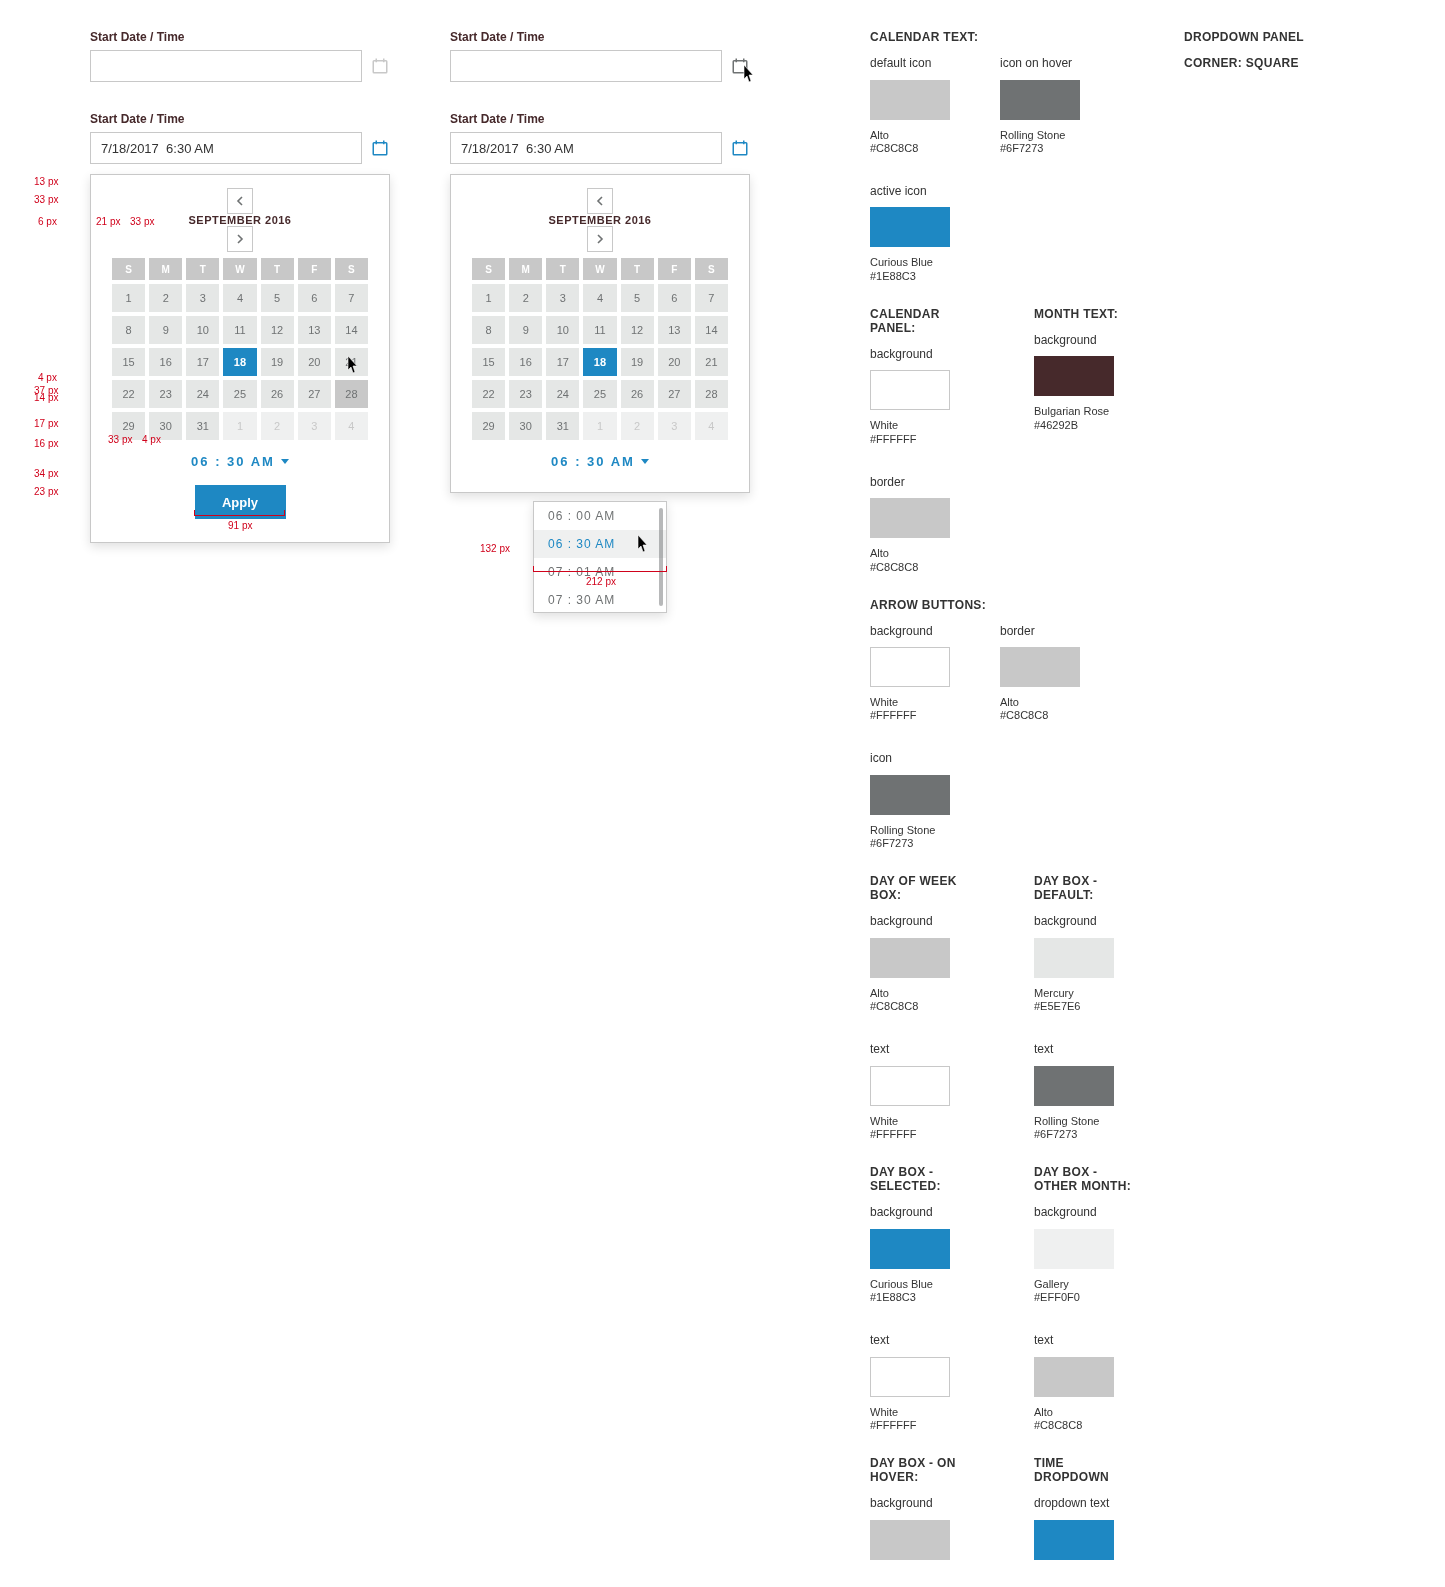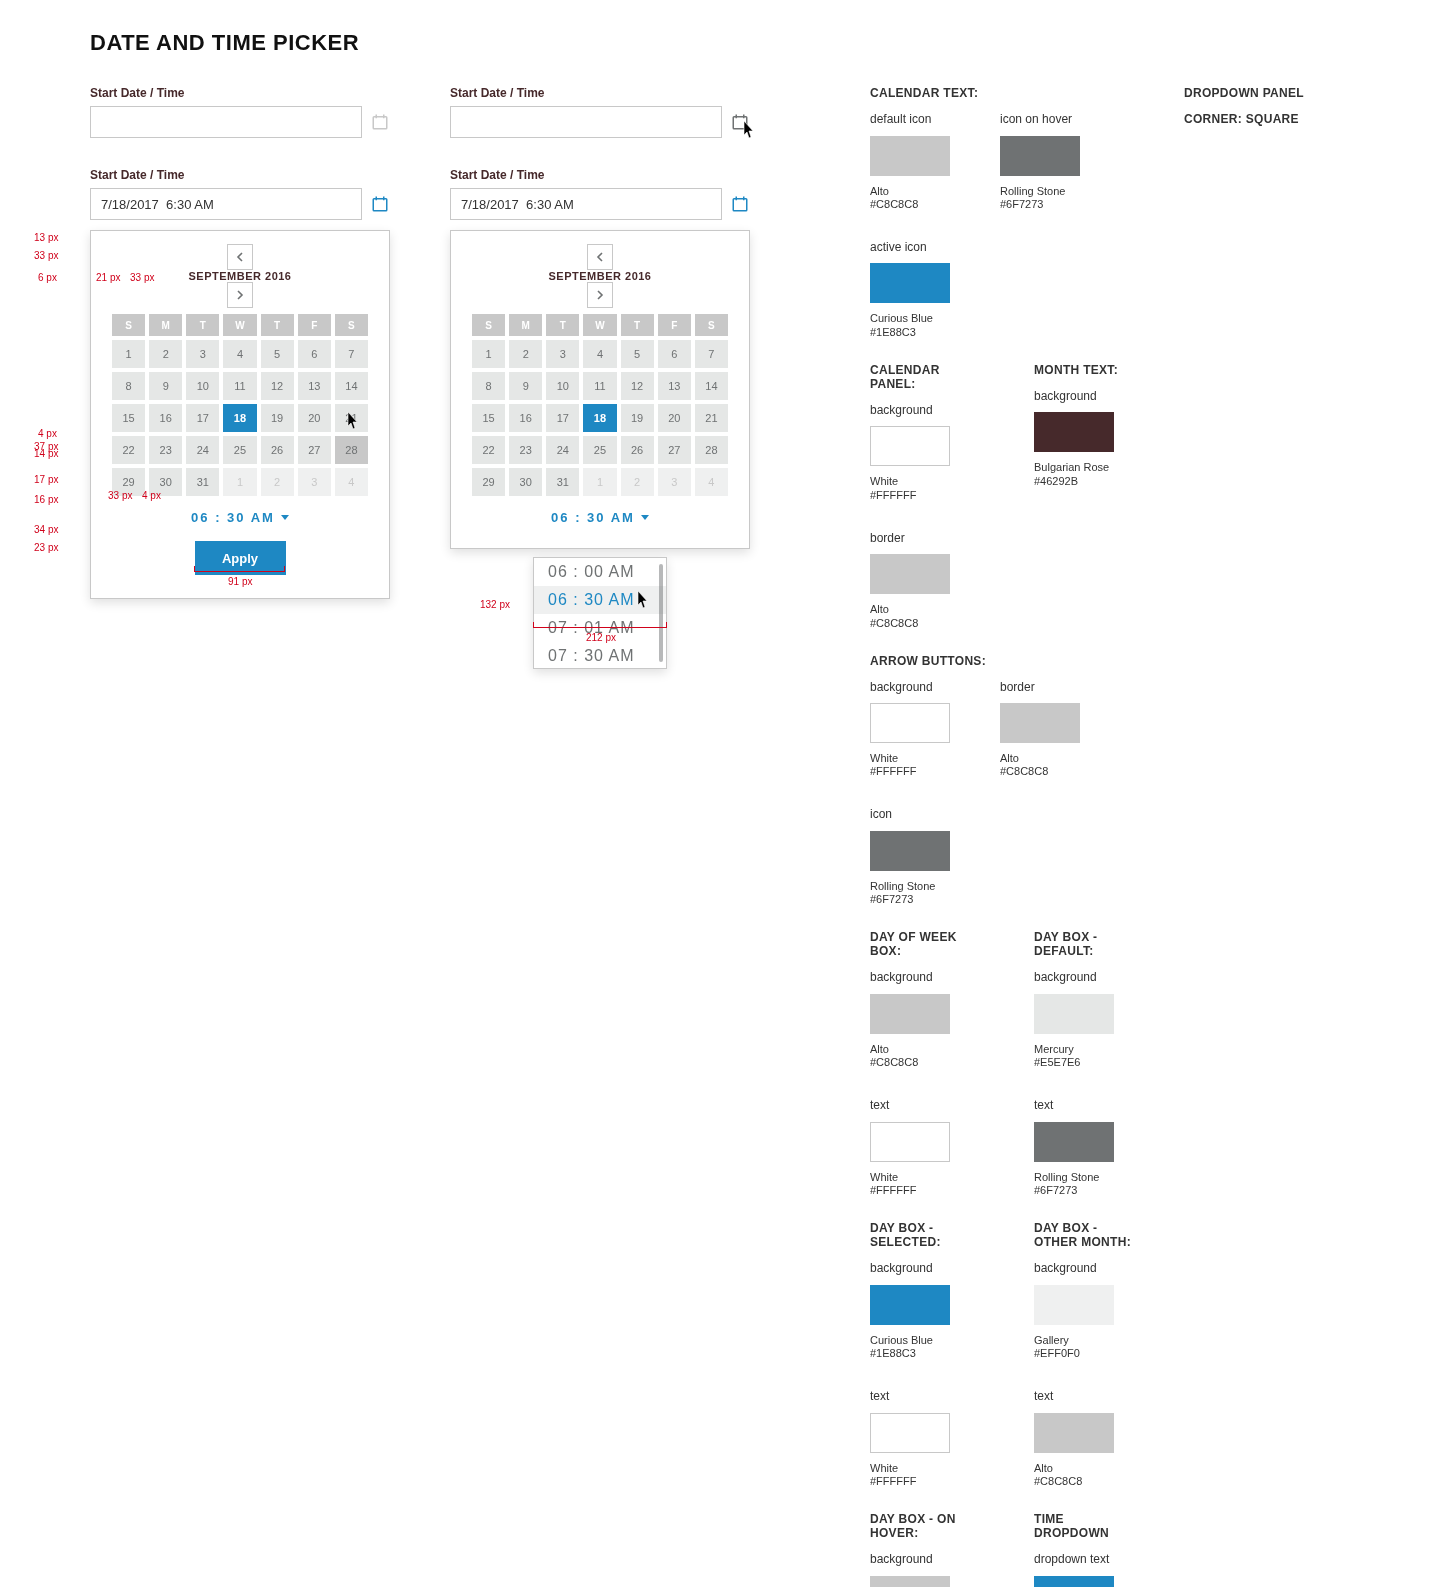--- a/index.html
+++ b/index.html
@@ -207,21 +207,21 @@
   .time-panel-inner{
     max-height: 110px;
     overflow: hidden;
     position: relative;
   }
   .time-option {
     height: 28px;
     display: flex;
     align-items: center;
     padding: 0 14px;
-    font-size: 16px;
+    font-size: 12px;
     color: var(--rolling-stone);
     cursor: pointer;
     letter-spacing: 1px;
   }
   .time-option.hover {
     background: var(--gallery);
     color: var(--curious-blue);
   }
   .time-scroll {
     position: absolute;
@@ -287,21 +287,20 @@
     gap: 64px;
   }
   .spec-sub { flex: 1; }
 
   .corner-note .spec-section-title { margin-top: 0; }
 </style>
 </head>
 <body>
 
 <div class="page">
-  <h1 class="title">DATE AND TIME PICKER</h1>
 
   <div class="content">
     <div class="left-col">
 
       <div class="picker-row">
         <div class="picker-group">
           <span class="field-label">Start Date / Time</span>
           <div class="input-row">
             <input class="date-input" value="" style="">
             <span class="cal-icon">

